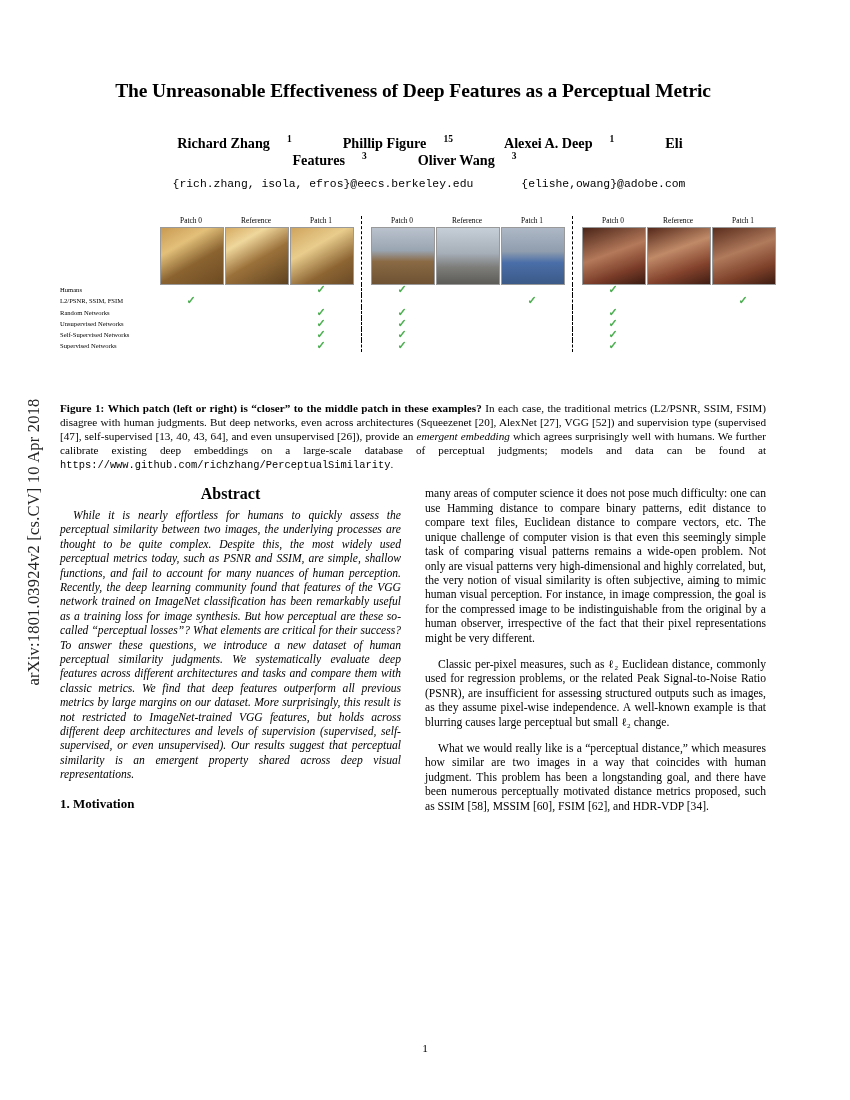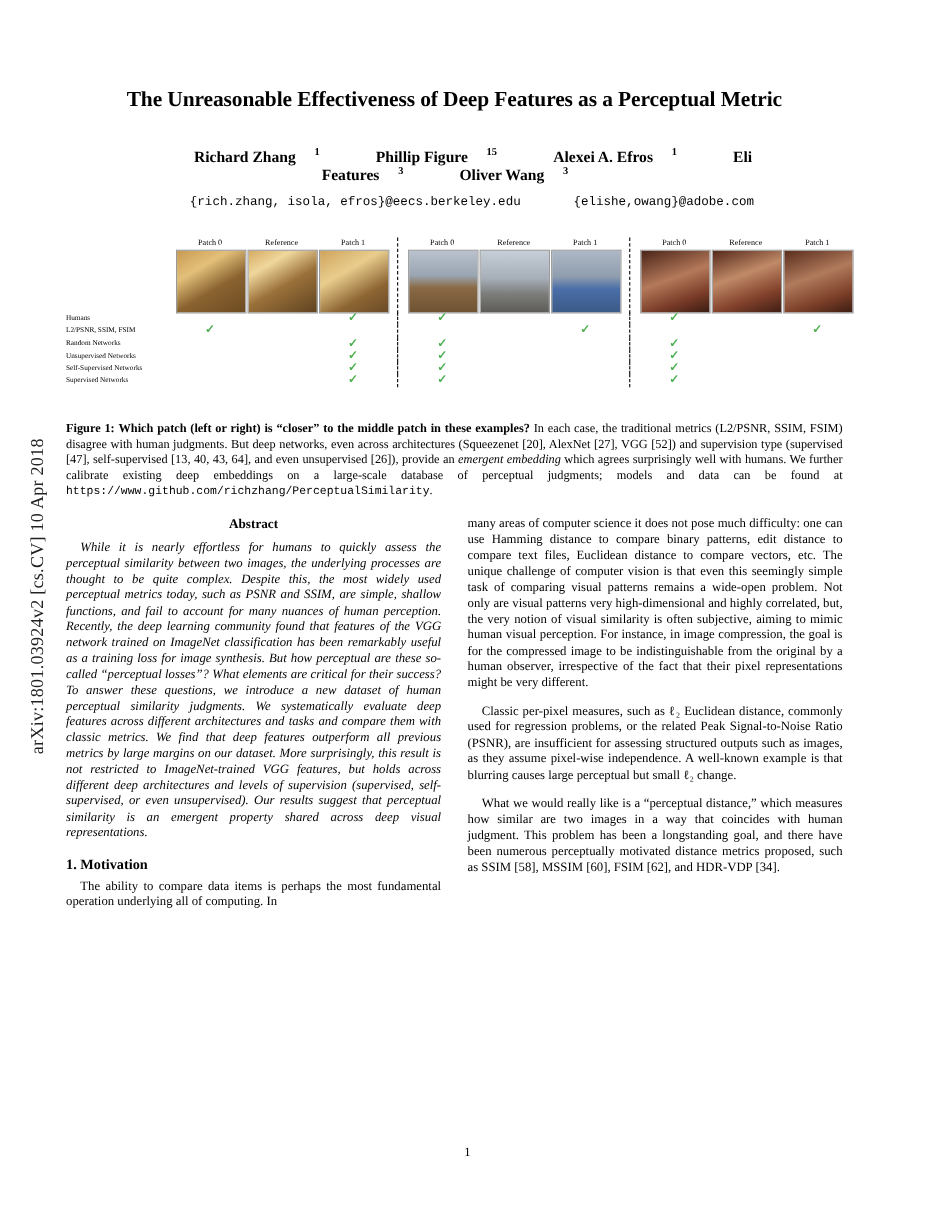--- a/index.html
+++ b/index.html
@@ -148,42 +148,42 @@
   .ck-group:last-child { border-right: none; margin-right: 0; padding-right: 0;}
   .ck-cell {
     width: 62px;
     text-align: center;
     color: #4CAF50;
     font-size: 11px;
     line-height: 11.3px;
     font-weight: bold;
   }
   .caption {
-    margin-top: 2px;
+    margin-top: 20px;
     font-size: 11.2px;
     text-align: justify;
     line-height: 14.1px;
   }
   .caption .lead { font-weight: bold; }
   .caption .mono { font-family: "Liberation Mono", monospace; font-size: 10.4px; }
 
   
   .columns {
     margin-top: 15px;
     display: flex;
     gap: 24px;
   }
   .col {
     width: 341px;
     font-size: 11.6px;
     line-height: 14.4px;
     text-align: justify;
   }
   h2.sect {
-    font-size: 12px;
+    font-size: 16px;
     font-weight: bold;
     text-align: center;
     margin: 0 0 7px 0;
   }
   h3.sect-left {
     font-size: 13px;
     font-weight: bold;
     text-align: left;
     margin: 14px 0 6px 0;
   }
@@ -211,21 +211,21 @@
 <div class="page">
 
   <div class="arxiv-stamp">arXiv:1801.03924v2  [cs.CV]  10 Apr 2018</div>
 
   <div class="content">
 
     <div class="title">The Unreasonable Effectiveness of Deep Features as a Perceptual Metric</div>
 
     <div class="authors">
       <div class="row1">
-        <span><span>Richard Zhang</span><sup>1</sup></span><span><span>Phillip Figure</span><sup>15</sup></span><span><span>Alexei A. Efros</span><sup>1</sup></span><span><span>Eli Features</span><sup>3</sup></span><span><span>Oliver Wang</span><sup>3</sup></span>
+        <span><span>Richard Zhang</span><sup>1</sup></span><span><span>Phillip Figure</span><sup>15</sup></span><span><span>Alexei A. Deep</span><sup>1</sup></span><span><span>Eli Features</span><sup>3</sup></span><span><span>Oliver Wang</span><sup>3</sup></span>
       </div>
     </div>
 
     <div class="emails">
       <span class="e1">{rich.zhang, isola, efros}@eecs.berkeley.edu</span><span>{elishe,owang}@adobe.com</span>
     </div>
 
     <div class="figure">
       <div class="fig-inner">
         <div class="fig-groups">
@@ -399,21 +399,20 @@
     </div>
 
     <div class="columns">
 
       <div class="col">
         <h2 class="sect">Abstract</h2>
         <div class="abstract">
           <p>While it is nearly effortless for humans to quickly assess the perceptual similarity between two images, the underlying processes are thought to be quite complex.  Despite this, the most widely used perceptual metrics today, such as PSNR and SSIM, are simple, shallow functions, and fail to account for many nuances of human perception.  Recently, the deep learning community found that features of the VGG network trained on ImageNet classification has been remarkably useful as a training loss for image synthesis.  But how perceptual are these so-called “perceptual losses”?  What elements are critical for their success?  To answer these questions, we introduce a new dataset of human perceptual similarity judgments.  We systematically evaluate deep features across different architectures and tasks and compare them with classic metrics.  We find that deep features outperform all previous metrics by large margins on our dataset.  More surprisingly, this result is not restricted to ImageNet-trained VGG features, but holds across different deep architectures and levels of supervision (supervised, self-supervised, or even unsupervised).  Our results suggest that perceptual similarity is an emergent property shared across deep visual representations.</p>
         </div>
         <h3 class="sect-left">1. Motivation</h3>
-        <p>The ability to compare data items is perhaps the most fundamental operation underlying all of computing.  In</p>
       </div>
 
       <div class="col">
         <p style="text-indent:0">many areas of computer science it does not pose much difficulty: one can use Hamming distance to compare binary patterns, edit distance to compare text files, Euclidean distance to compare vectors, etc. The unique challenge of computer vision is that even this seemingly simple task of comparing visual patterns remains a wide-open problem.  Not only are visual patterns very high-dimensional and highly correlated, but, the very notion of visual similarity is often subjective, aiming to mimic human visual perception. For instance, in image compression, the goal is for the compressed image to be indistinguishable from the original by a human observer, irrespective of the fact that their pixel representations might be very different.</p>
         <p>Classic per-pixel measures, such as ℓ₂ Euclidean distance, commonly used for regression problems, or the related Peak Signal-to-Noise Ratio (PSNR), are insufficient for assessing structured outputs such as images, as they assume pixel-wise independence.  A well-known example is that blurring causes large perceptual but small ℓ₂ change.</p>
         <p>What we would really like is a “perceptual distance,” which measures how similar are two images in a way that coincides with human judgment.  This problem has been a longstanding goal, and there have been numerous perceptually motivated distance metrics proposed, such as SSIM [58], MSSIM [60], FSIM [62], and HDR-VDP [34].</p>
       </div>
 
     </div>
 

